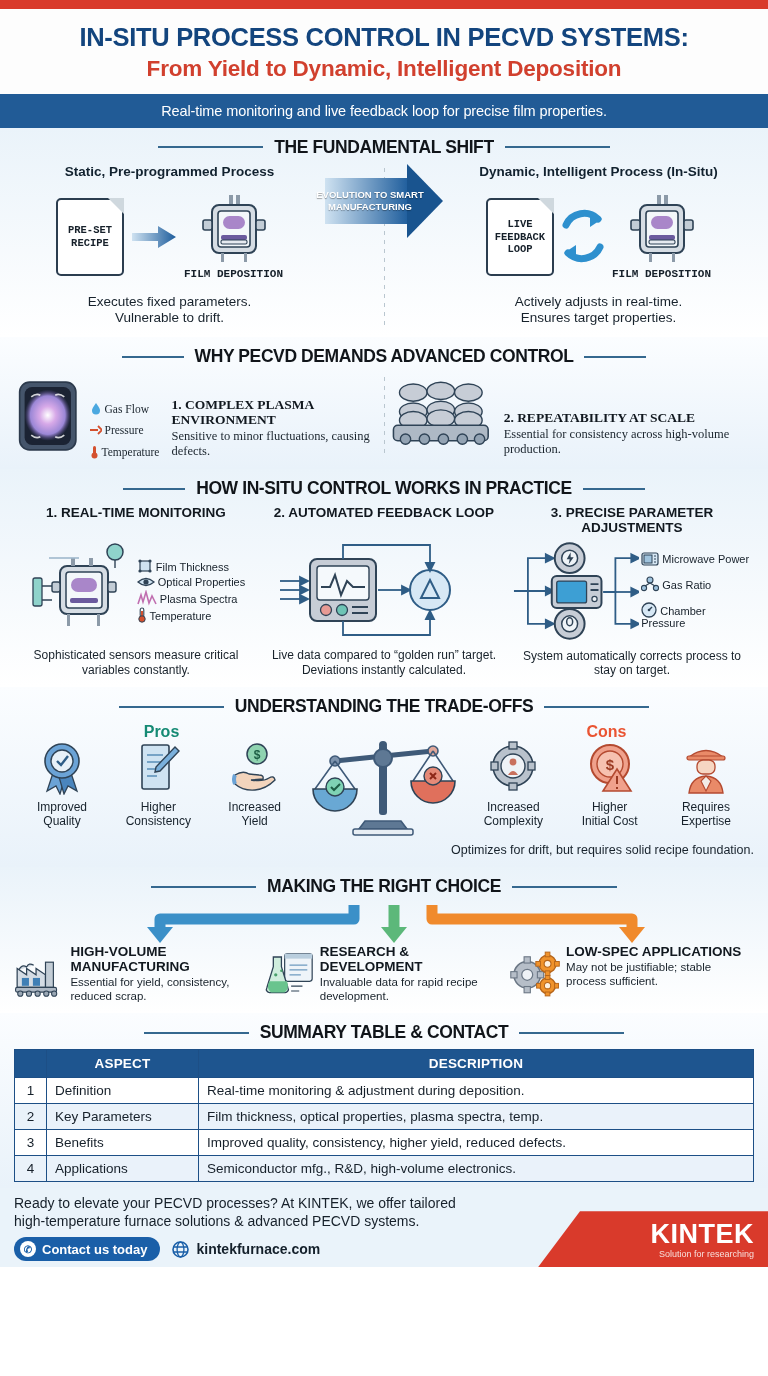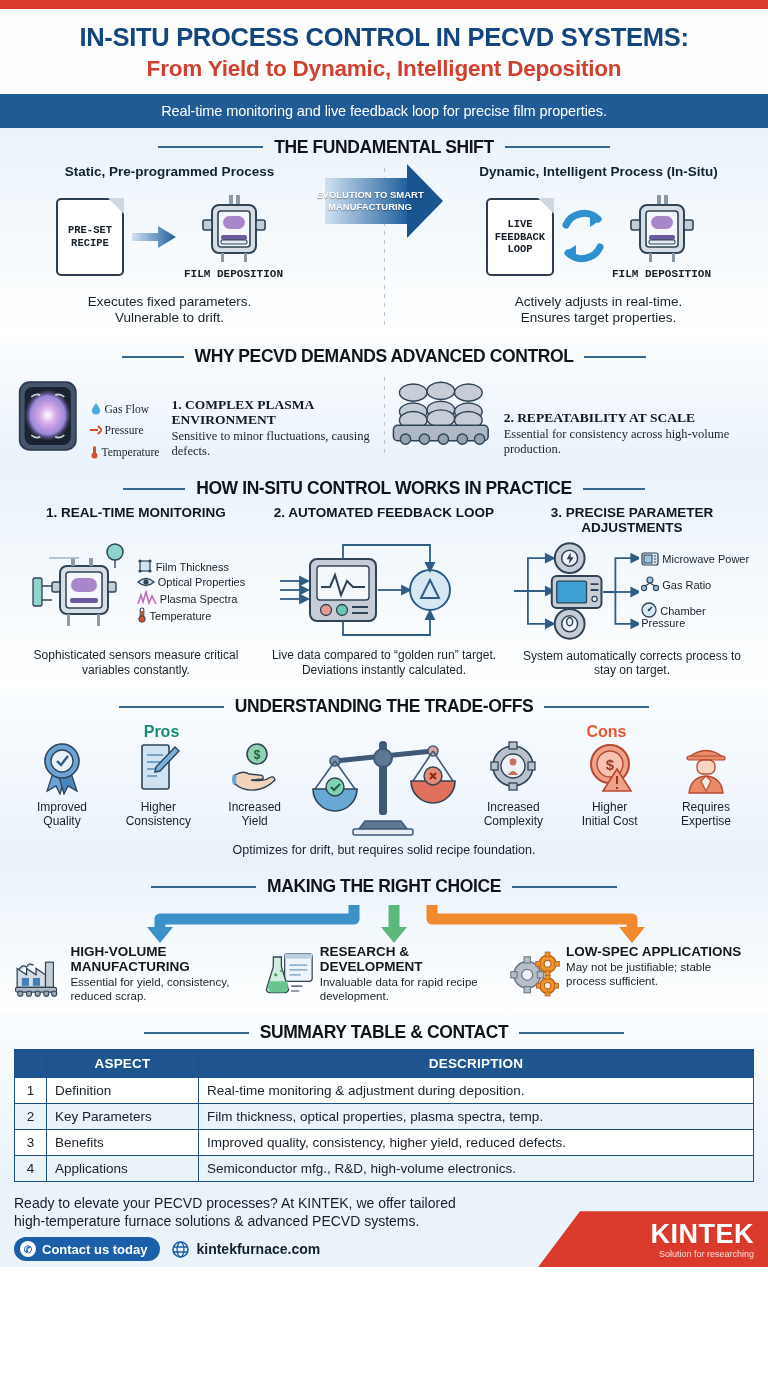--- a/index.html
+++ b/index.html
@@ -112,21 +112,21 @@
   .sensor-list { display:flex; flex-direction:column; gap:1px; }
   .sensor-list div { font-size:11px; color:#16202a; line-height:1.08; text-align:left; }
 
   
   .trade-top { display:flex; align-items:flex-end; justify-content:center; gap:0px; }
   .pros-label { font-size:16px; font-weight:bold; color:#158a74; }
   .cons-label { font-size:16px; font-weight:bold; color:#ea5432; }
   .trade-items { display:flex; justify-content:space-between; align-items:flex-start; padding: 0 6px;}
   .ti { width: 84px; text-align:center; }
   .ti .cap { font-size:12px; color:#17222c; line-height:1.15; margin-top:2px;}
-  .trade-foot { text-align:center; font-size:12.5px; color:#17222c; margin-top:2px;}
+  .trade-foot { text-align:right; font-size:12.5px; color:#17222c; margin-top:2px;}
 
   
   .choice-arrows { position:relative; height: 42px; }
   .choice-cols { display:flex; gap:4px; }
   .cc { flex:1; display:flex; gap:6px; align-items:flex-start; }
   .cc h3 { font-size:13.5px; font-weight:bold; color:#11181f; line-height:1.1; }
   .cc p { font-size:11.5px; color:#18222b; line-height:1.18; margin-top:1px;}
 
   
   table { width: 100%; border-collapse: collapse; border: 1.6px solid #1d4f86; padding-left: 37px; }

